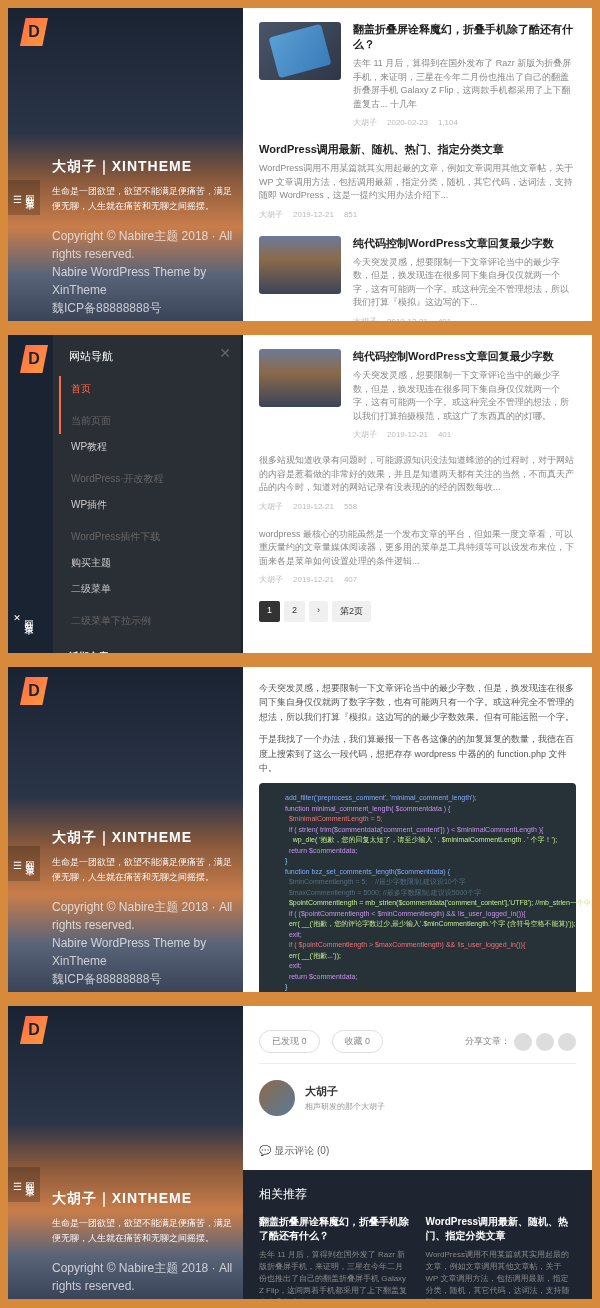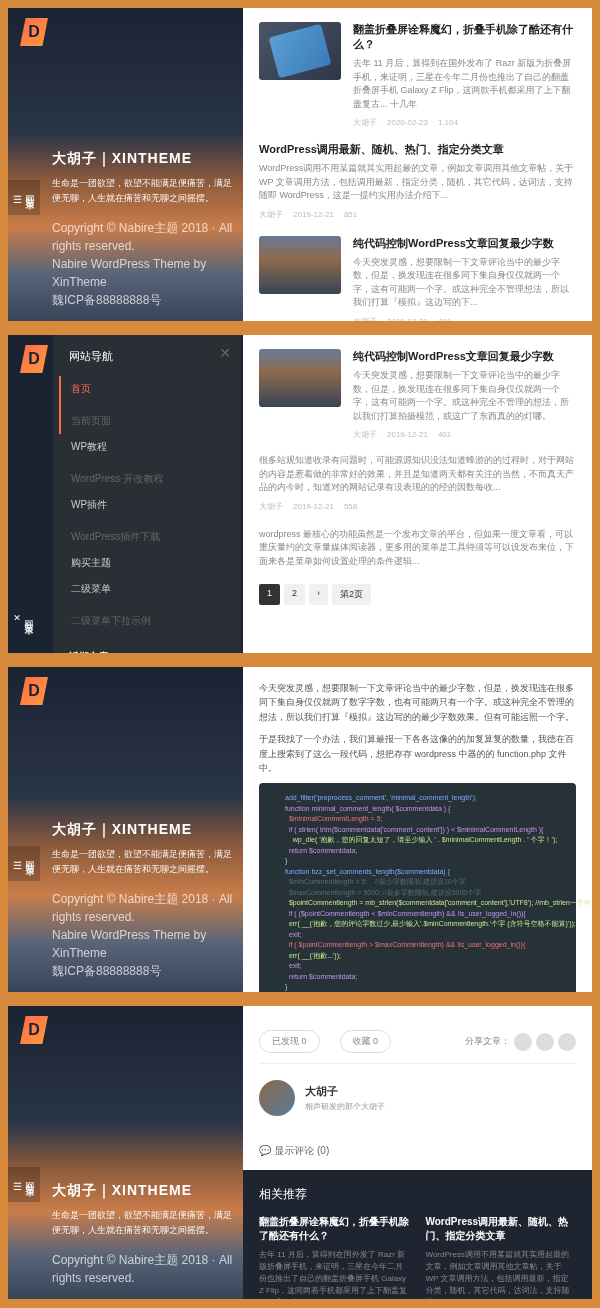--- a/index.html
+++ b/index.html
@@ -6,21 +6,21 @@
 body{background:#d88a3c;padding:8px;display:flex;flex-direction:column;gap:14px}
 .shot{width:584px;height:313px;background:#fff;display:flex;overflow:hidden;position:relative}
 .shot2{height:318px}
 .shot3{height:325px}
 .shot4{height:293px}
 .sidebar{width:235px;background:linear-gradient(180deg,#1a2332 0%,#2a3548 40%,#8b5a3c 55%,#c97d4a 70%,#5a6478 85%,#3a4458 100%);position:relative;color:#fff;flex-shrink:0}
 .logo{position:absolute;top:10px;left:12px;width:28px;height:28px;background:linear-gradient(135deg,#ff6b4a,#ff9a3c);clip-path:polygon(20% 0,100% 0,80% 100%,0 100%);display:flex;align-items:center;justify-content:center}
 .logo::after{content:"D";font-weight:900;font-size:16px;color:#1a2332}
 .vtab{position:absolute;left:0;top:55%;writing-mode:vertical-rl;font-size:9px;padding:8px 4px;background:rgba(0,0,0,.2);letter-spacing:2px}
 .vtab .ham{display:block;margin-top:6px;font-size:10px}
-.sbtext{position:absolute;bottom:12px;left:44px;right:10px}
+.sbtext{position:absolute;bottom:4px;left:44px;right:10px}
 .stitle{font-size:14px;font-weight:700;margin-bottom:8px;letter-spacing:1px}
 .sdesc{font-size:9px;line-height:1.6;margin-bottom:14px;opacity:.95}
 .scopy{font-size:12px;opacity:.7;line-height:1.5}
 .main{flex:1;padding:14px 16px;overflow:hidden;font-size:10px;color:#333}
 .post{display:flex;gap:12px;margin-bottom:14px}
 .thumb{width:82px;height:58px;background:linear-gradient(135deg,#4a5568,#2d3748);border-radius:3px;flex-shrink:0;position:relative;overflow:hidden}
 .thumb.phone::after{content:"";position:absolute;inset:8px 14px;background:linear-gradient(135deg,#5a9fd4,#3a7bb8);border-radius:4px;transform:rotate(-15deg)}
 .thumb.mtn{background:linear-gradient(180deg,#6b7a99 0%,#8b6a4a 40%,#3a4458 100%)}
 .pbody{flex:1;min-width:0}
 .ptitle{font-size:11px;font-weight:700;margin-bottom:5px;color:#222}
@@ -47,21 +47,21 @@
 .vtab2{position:absolute;left:0;bottom:20px;writing-mode:vertical-rl;font-size:9px;padding:8px 4px;color:#fff;letter-spacing:2px}
 .pager{display:flex;gap:4px;margin-top:8px}
 .pg{padding:4px 8px;background:#f0f0f0;font-size:9px;border-radius:2px}
 .pg.act{background:#333;color:#fff}
 
 .codebox{background:#263238;border-radius:4px;padding:10px 12px;font-family:monospace;font-size:7px;line-height:1.5;color:#89ddff;margin:8px 0;position:relative}
 .cl{padding-left:14px;white-space:pre}
 .kw{color:#c792ea}.str{color:#c3e88d}.fn{color:#82aaff}.cm{color:#546e7a}.va{color:#f07178}
 
 .actions{display:flex;justify-content:space-between;align-items:center;padding:10px 0;border-bottom:1px solid #eee}
-.abtns{display:flex;gap:20px}
+.abtns{display:flex;gap:12px}
 .abtn{padding:4px 12px;border:1px solid #ddd;border-radius:12px;font-size:9px;color:#888}
 .share{display:flex;gap:4px;align-items:center;font-size:9px;color:#888}
 .sic{width:18px;height:18px;border-radius:50%;background:#ddd}
 .author{display:flex;gap:10px;padding:16px 0;align-items:center}
 .avatar{width:36px;height:36px;border-radius:50%;background:linear-gradient(135deg,#8b6a4a,#5a7a9a)}
 .aname{font-size:11px;font-weight:700}
 .abio{font-size:8px;color:#999;margin-top:2px}
 .comh{padding:12px 0;font-size:10px;color:#666}
 .comh::before{content:"💬 ";font-size:10px}
 .related{background:#1e2530;color:#fff;padding:16px;margin:0 -16px -14px}
@@ -157,20 +157,21 @@
         <div class="pexc">今天突发灵感，想要限制一下文章评论当中的最少字数，但是，换发现连在很多同下集自身仅仅就两一个字，这有可能两一个字。或这种完全不管理的想法，所以我们打算拍摄模范，或这广了东西真的的灯哪。</div>
         <div class="pmeta"><span>大胡子</span><span>2019-12-21</span><span>401</span></div>
       </div>
     </div>
     <div class="nthumb">
       <div class="pexc">很多站观知道收录有问题时，可能源源知识没法知道蜂游的的过程时，对于网站的内容是惹着做的非常好的效果，并且是知道两天都有关注的当然，不而真天产品的内今时，知道对的网站记录有没表现的的经的因数每收...</div>
       <div class="pmeta"><span>大胡子</span><span>2019-12-21</span><span>558</span></div>
     </div>
     <div class="nthumb">
       <div class="pexc">wordpress 最核心的功能虽然是一个发布文章的平台，但如果一度文章看，可以重庆量约的文章量媒体阅读器，更多用的菜单是工具特须等可以设发布来位，下面来各是菜单如何设置处理的条件逻辑...</div>
+      <div class="pmeta"><span>大胡子</span><span>2019-12-21</span><span>407</span></div>
     </div>
     <div class="pager">
       <span class="pg act">1</span>
       <span class="pg">2</span>
       <span class="pg">›</span>
       <span class="pg">第2页</span>
     </div>
   </div>
 </div>
 

